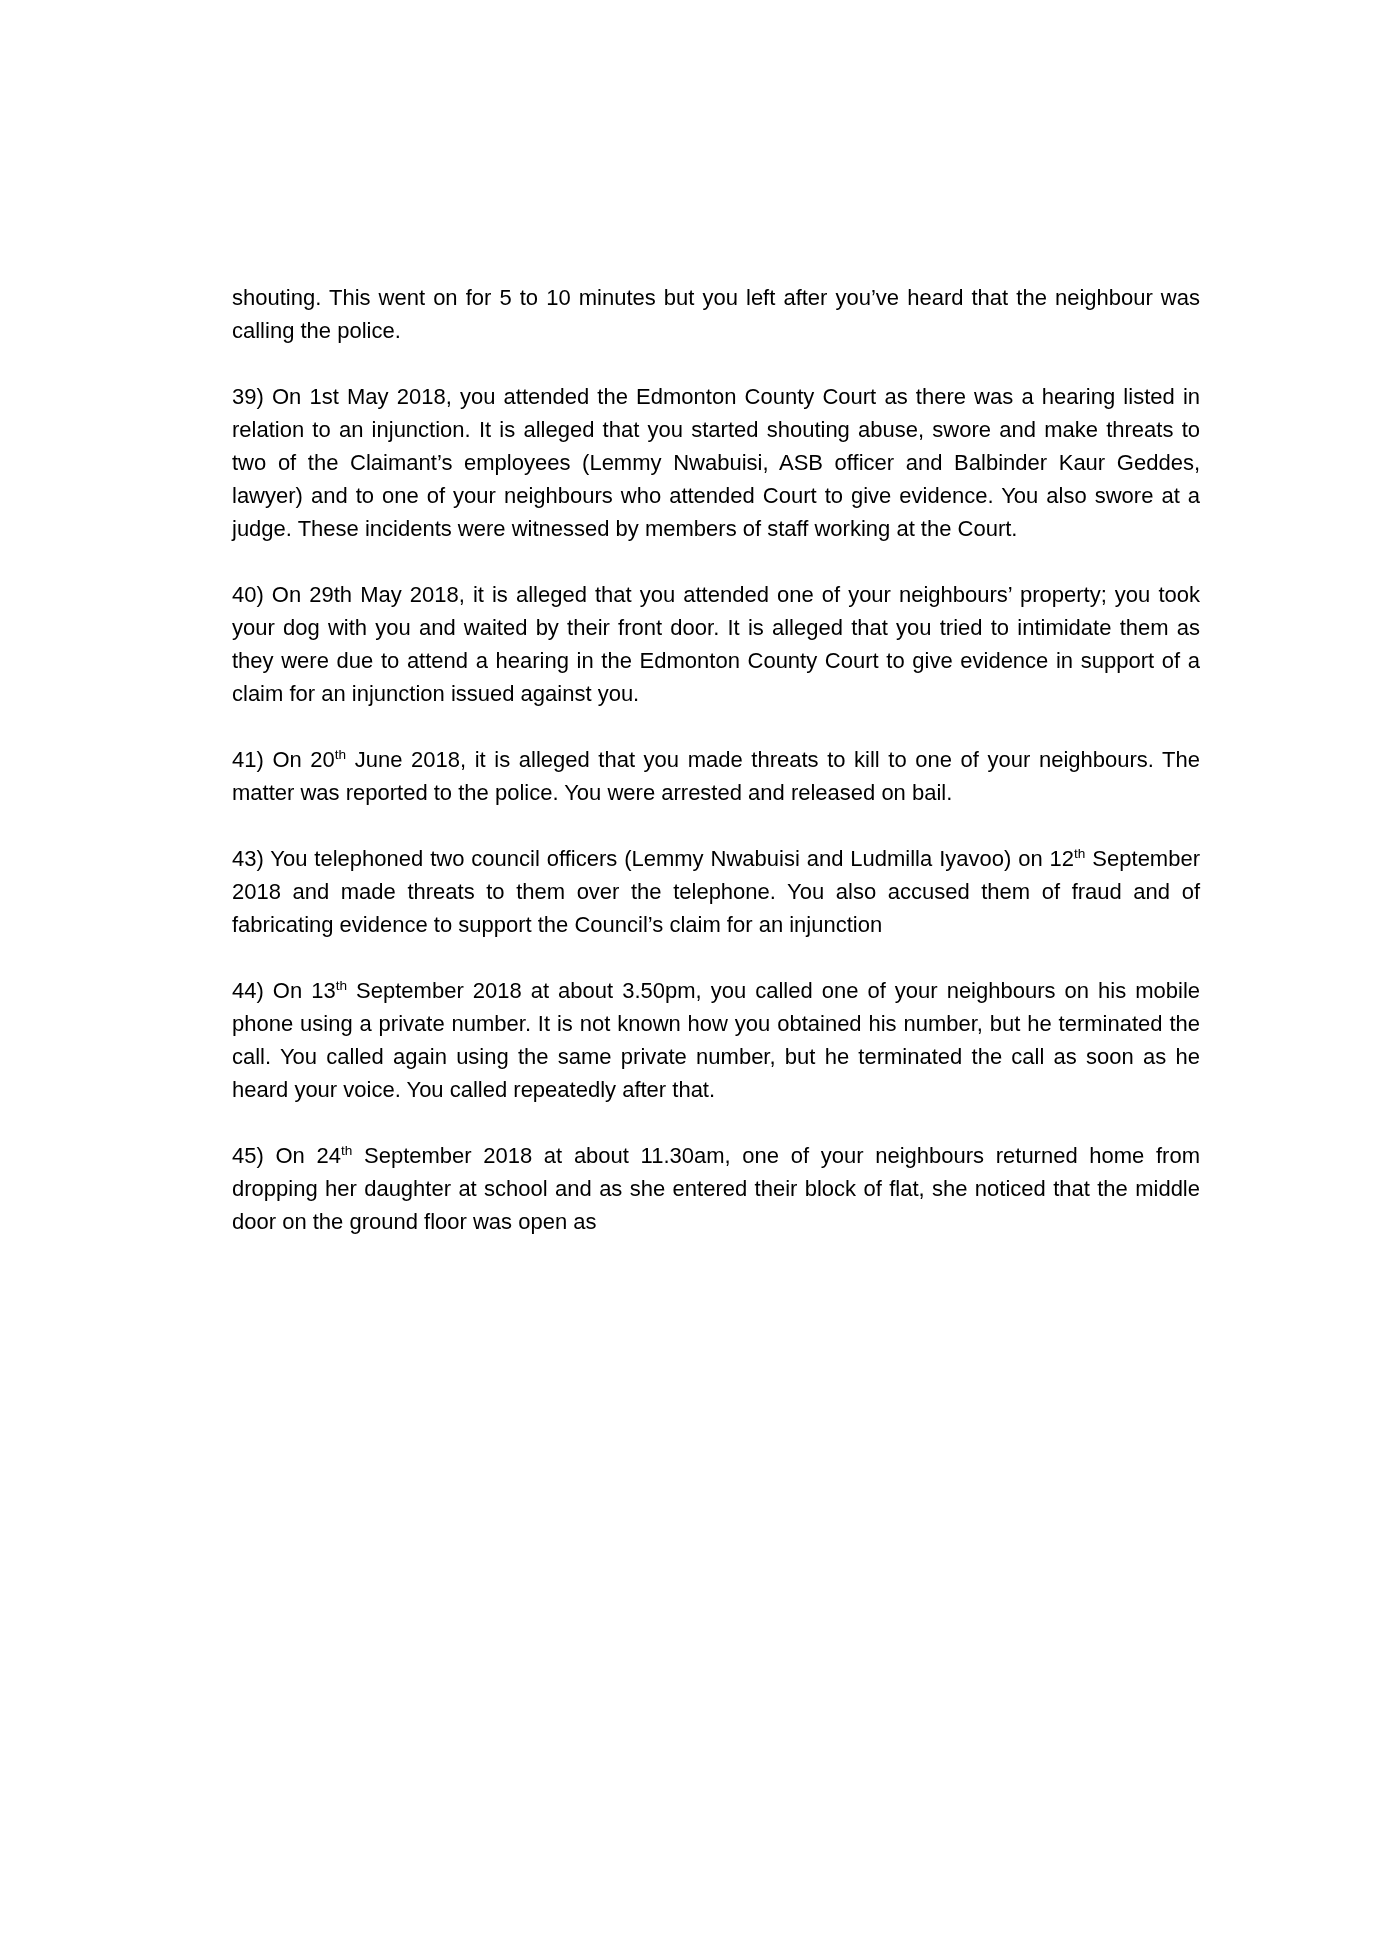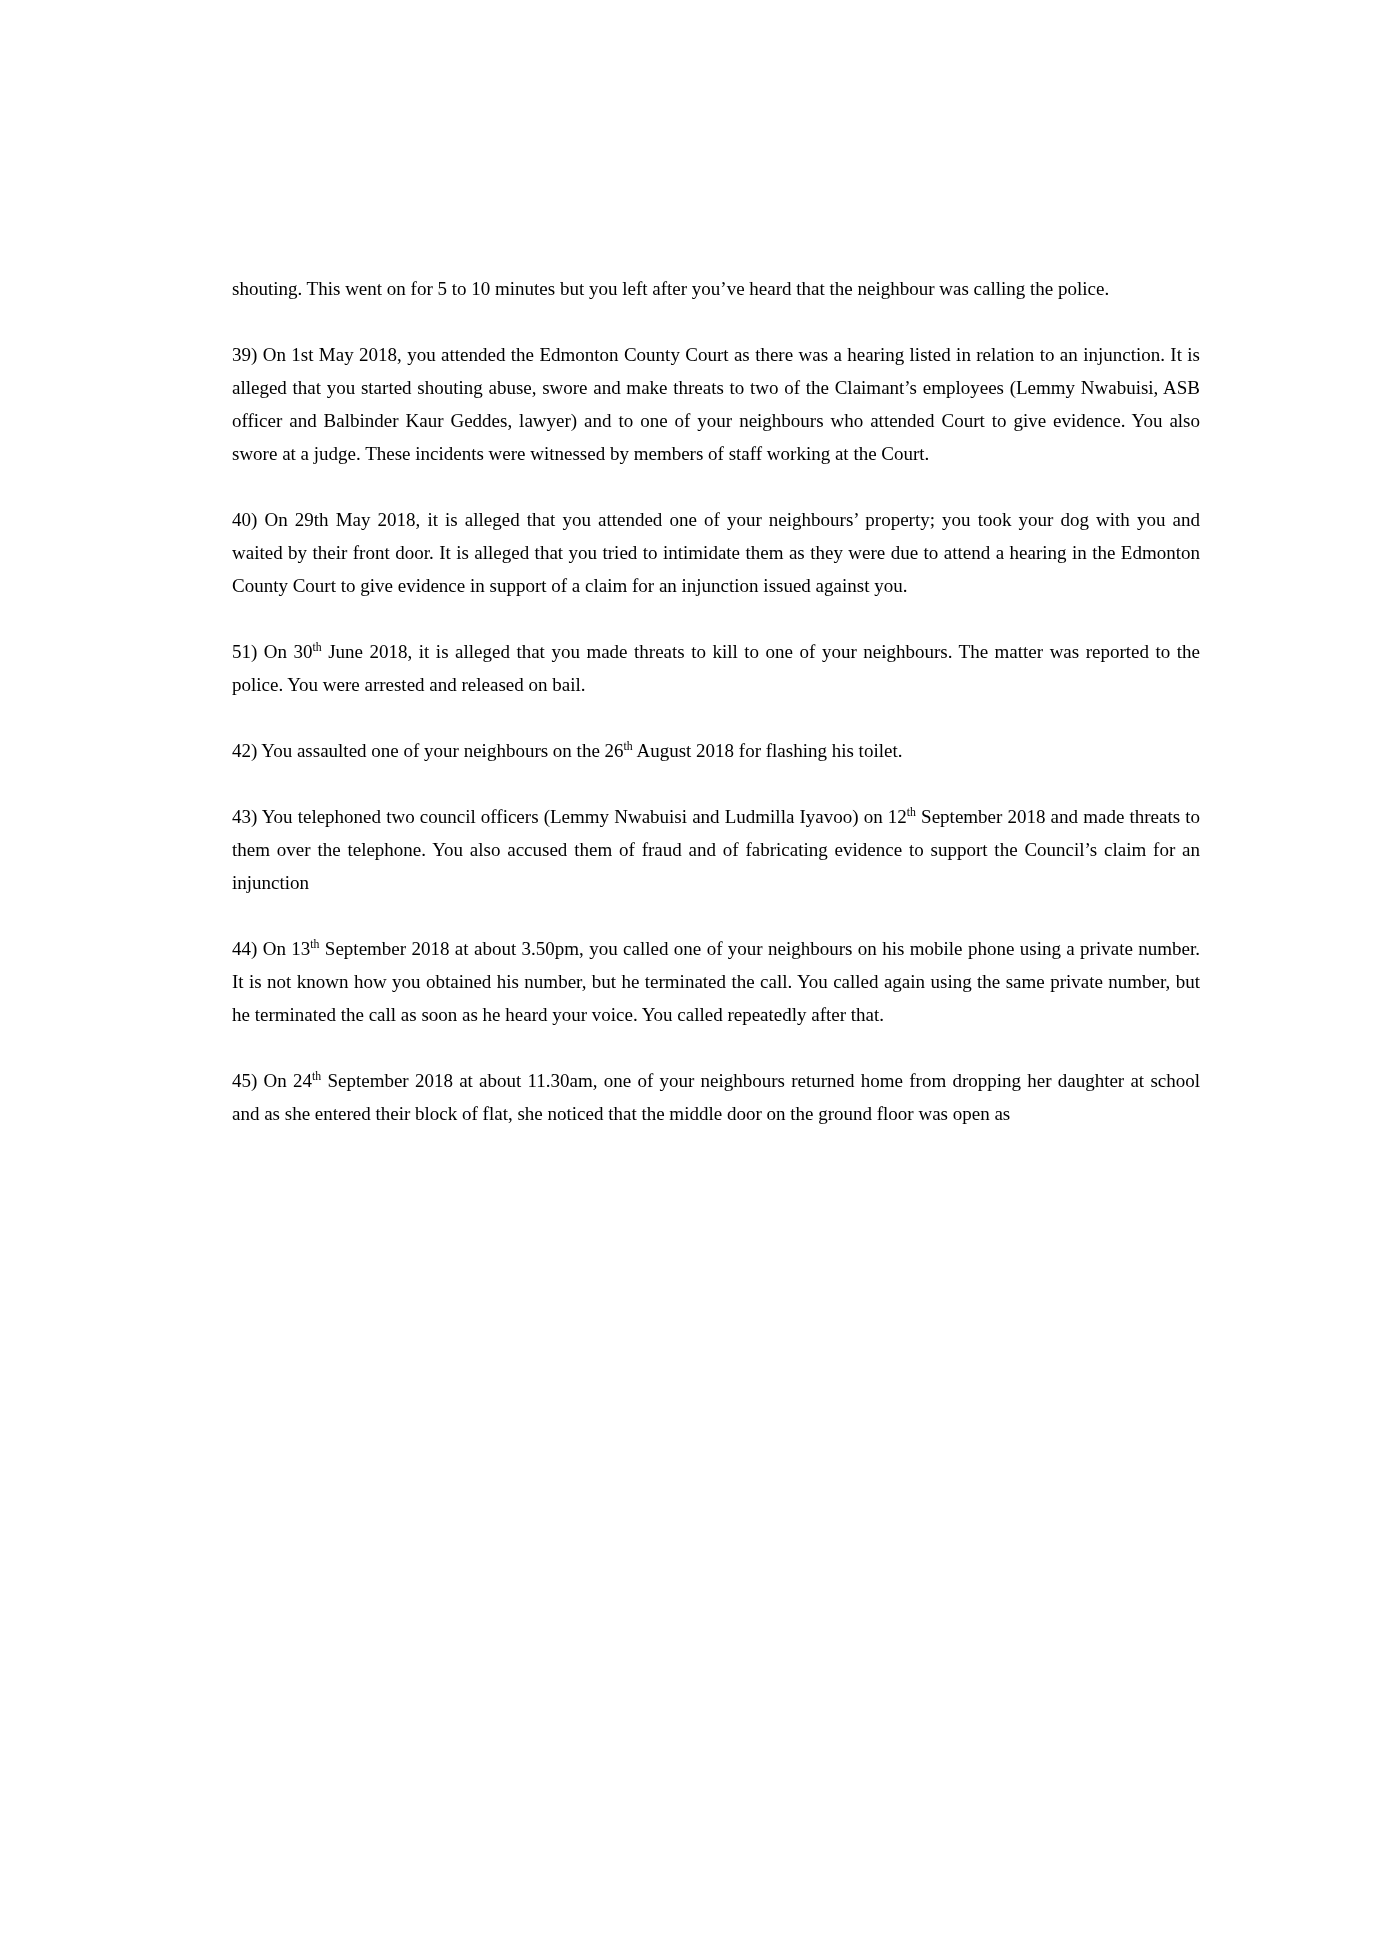--- a/index.html
+++ b/index.html
@@ -10,25 +10,25 @@
   .page {
     position: relative;
     width: 1378px;
     height: 1949px;
     background: #ffffff;
     overflow: hidden;
   }
   .text-block {
     position: absolute;
     left: 232px;
-    top: 272px;
+    top: 281px;
     width: 968px;
     color: #000000;
-    font-family: Liberation Serif, serif;
-    font-size: 19px;
+    font-family: Liberation Sans, sans-serif;
+    font-size: 22px;
     line-height: 33px;
   }
   p.para {
     margin: 0 0 33px 0;
     text-align: justify;
     text-justify: inter-word;
   }
   p.para:last-child {
     margin-bottom: 14px;
   }
@@ -39,19 +39,18 @@
   }
 </style>
 </head>
 <body>
 
 <div class="page">
   <div class="text-block">
     <p class="para"><span>shouting. This went on for 5 to 10 minutes but you left after you’ve heard that the neighbour was calling the police.</span></p>
     <p class="para"><span>39) On 1st May 2018, you attended the Edmonton County Court as there was a hearing listed in relation to an injunction. It is alleged that you started shouting abuse, swore and make threats to two of the Claimant’s employees (Lemmy Nwabuisi, ASB officer and Balbinder Kaur Geddes, lawyer) and to one of your neighbours who attended Court to give evidence. You also swore at a judge. These incidents were witnessed by members of staff working at the Court.</span></p>
     <p class="para"><span>40) On 29th May 2018, it is alleged that you attended one of your neighbours’ property; you took your dog with you and waited by their front door. It is alleged that you tried to intimidate them as they were due to attend a hearing in the Edmonton County Court to give evidence in support of a claim for an injunction issued against you.</span></p>
-    <p class="para"><span>51) On 30</span><sup>th</sup><span> June 2018, it is alleged that you made threats to kill to one of your neighbours. The matter was reported to the police. You were arrested and released on bail.</span></p>
-    <p class="para"><span>42) You assaulted one of your neighbours on the 26</span><sup>th</sup><span> August 2018 for flashing his toilet.</span></p>
+    <p class="para"><span>41) On 20</span><sup>th</sup><span> June 2018, it is alleged that you made threats to kill to one of your neighbours. The matter was reported to the police. You were arrested and released on bail.</span></p>
     <p class="para"><span>43) You telephoned two council officers (Lemmy Nwabuisi and Ludmilla Iyavoo) on 12</span><sup>th</sup><span> September 2018 and made threats to them over the telephone. You also accused them of fraud and of fabricating evidence to support the Council’s claim for an injunction</span></p>
     <p class="para"><span>44) On 13</span><sup>th</sup><span> September 2018 at about 3.50pm, you called one of your neighbours on his mobile phone using a private number. It is not known how you obtained his number, but he terminated the call. You called again using the same private number, but he terminated the call as soon as he heard your voice. You called repeatedly after that.</span></p>
     <p class="para"><span>45) On 24</span><sup>th</sup><span> September 2018 at about 11.30am, one of your neighbours returned home from dropping her daughter at school and as she entered their block of flat, she noticed that the middle door on the ground floor was open as</span></p>
   </div>
 </div>
 
 </body></html>

